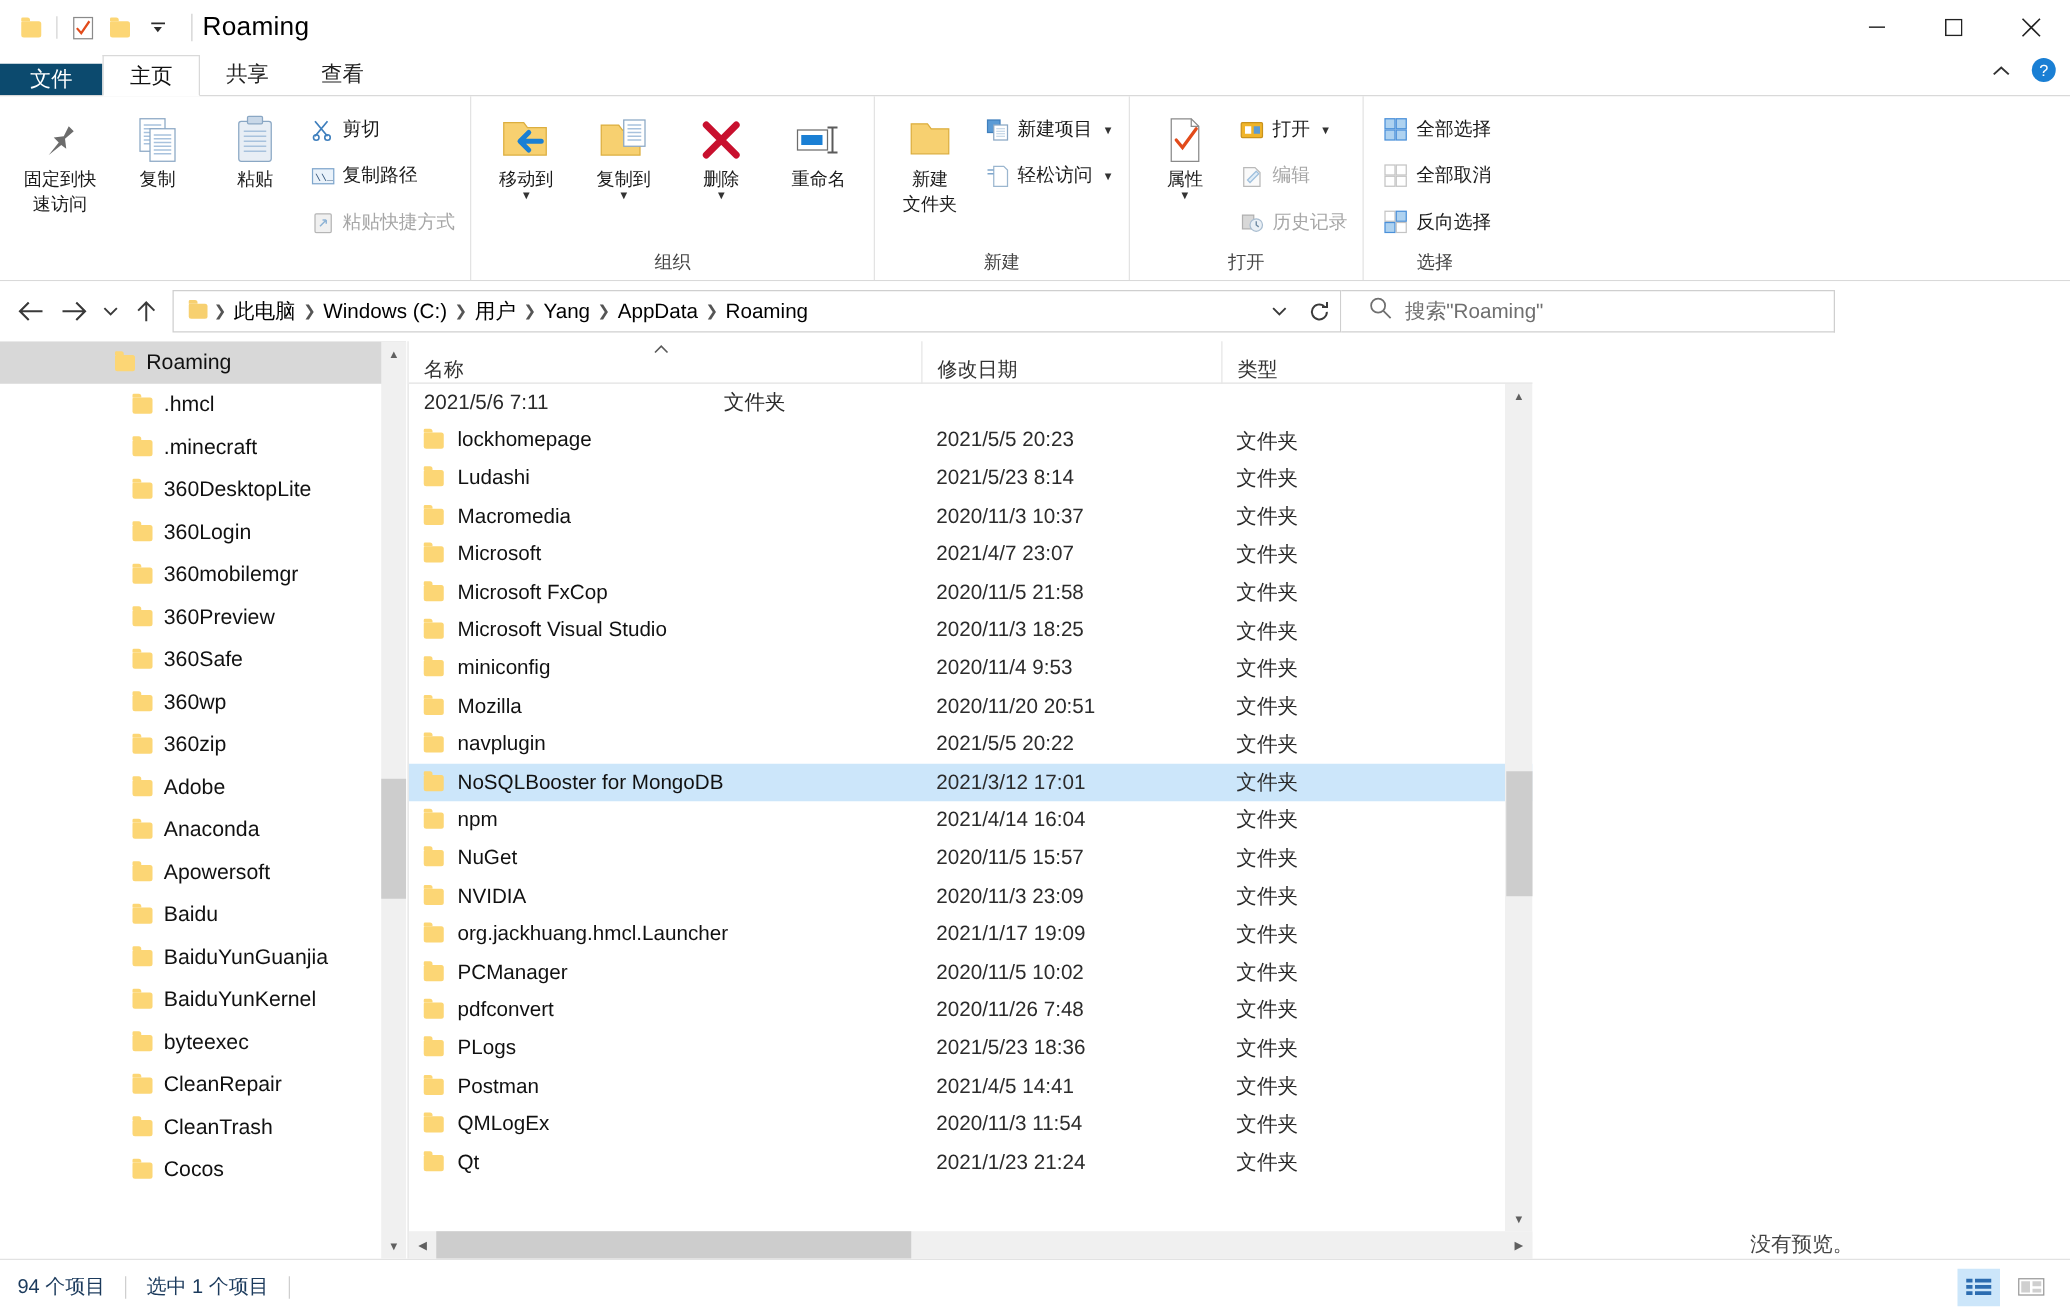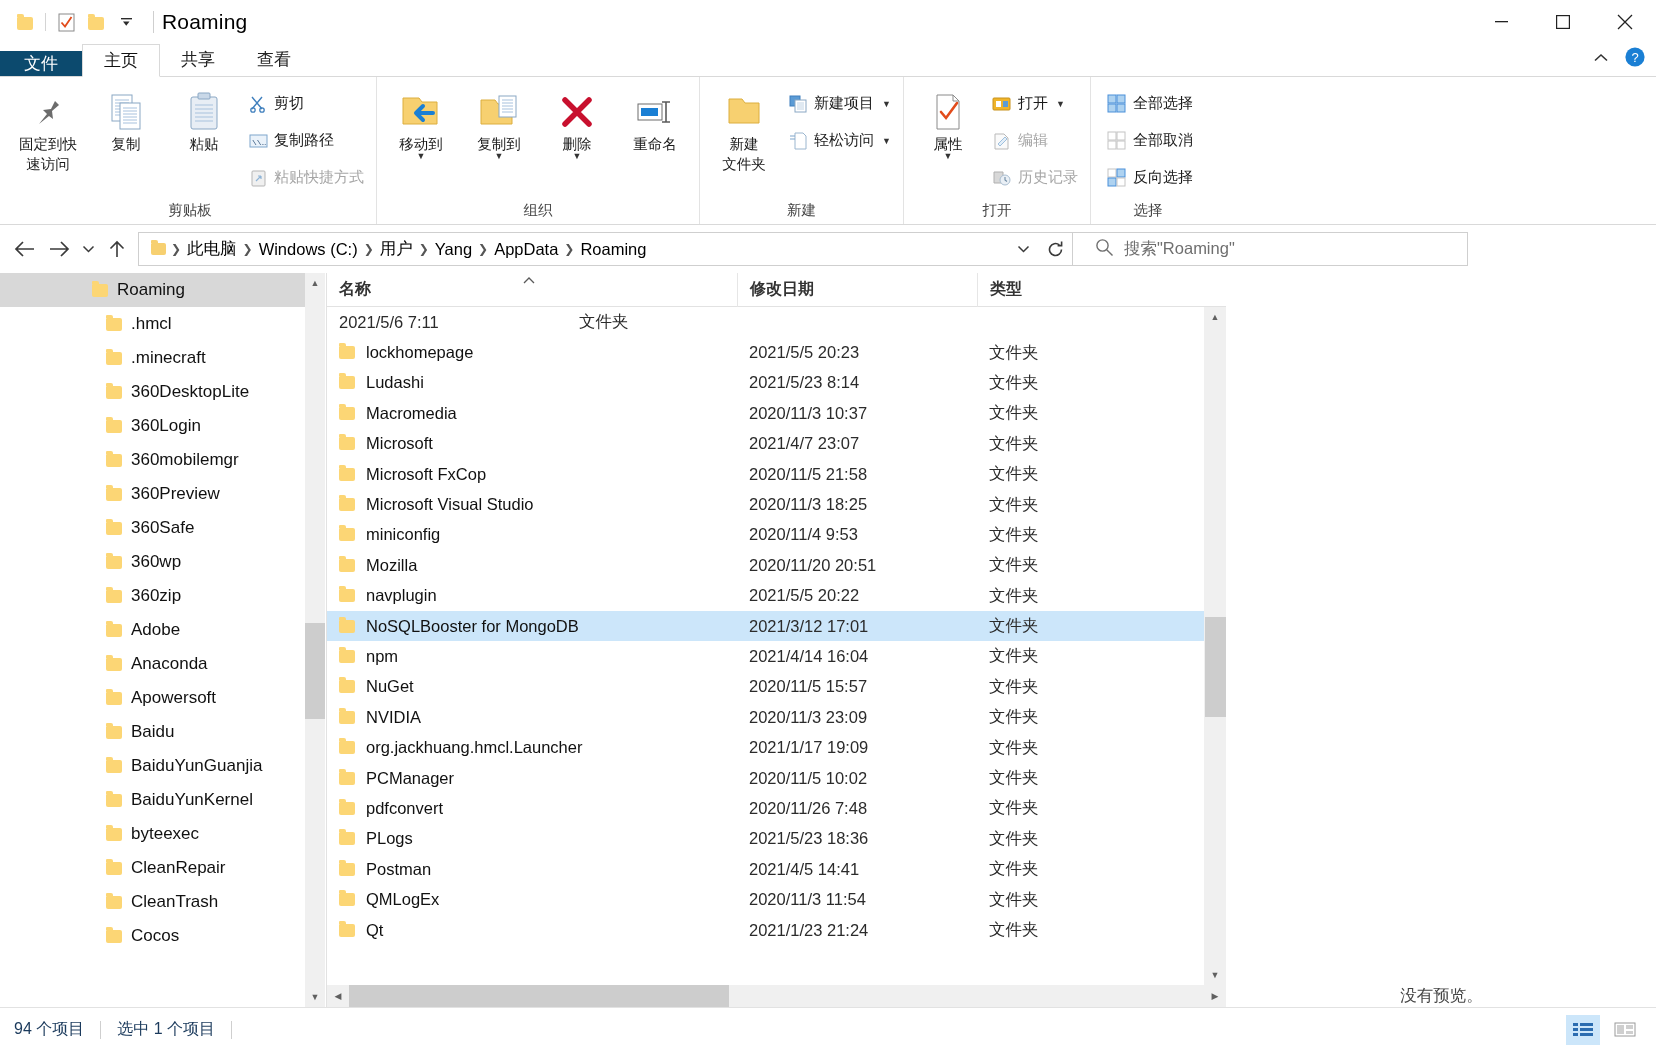--- a/index.html
+++ b/index.html
@@ -131,21 +131,21 @@
   .vs-track { flex:1; width:20px; position:relative; }
   .vs-thumb { position:absolute; left:0; width:20px; background:#cdcdcd; }
 
   
   .filepane { flex:1; display:flex; flex-direction:column; min-width:0; position:relative; background:#fff;
               border-left:1px solid #e2e2e2;}
   .colheader {
     height:34px; display:flex; align-items:center; border-bottom:1px solid #e2e2e2;
     font-size:16px; color:#333; flex:none; background:#fff; position:relative;
   }
-  .ch { height:34px; display:flex; align-items:center; padding-left:12px; position:relative;font-weight:bold; }
+  .ch { height:34px; display:flex; align-items:flex-end; padding-left:12px; position:relative; }
   .ch + .ch { border-left:1px solid #e6e6e6; }
   .ch-name { width:410px; }
   .ch-date { width:240px; }
   .ch-type { width:150px; }
   .sortmark { position:absolute; left:195px; top:2px; font-size:11px; color:#5a5a5a; }
 
   .rows { flex:1; overflow:hidden; position:relative; }
   .row {
     height:30.4px; display:flex; align-items:center; font-size:16.5px; color:#111;
   }
@@ -317,21 +317,20 @@
             <span class="sico">
               <svg width="17" height="18" viewBox="0 0 17 18">
                 <rect x="2" y="2" width="13" height="15" rx="1" fill="#f0f0f0" stroke="#b5b5b5"></rect>
                 <path d="M6 12 L11 7 M11 7 H8 M11 7 V10" stroke="#8fb4d6" stroke-width="1.2" fill="none"></path>
               </svg>
             </span>
             <span>粘贴快捷方式</span>
           </div>
         </div>
       </div>
-      <div class="rgroup-label">剪贴板</div>
     </div>
 
     <div class="rgroup">
       <div class="rgroup-body">
         <div class="bigbtn">
           <div class="ico">
             <svg width="44" height="40" viewBox="0 0 44 40">
               <path d="M4 6 h16 l3 4 h15 v22 h-34 z" fill="#f7d070" stroke="#dcae3f"></path>
               <path d="M34 21 H18 M24 14 L17 21 L24 28" stroke="#1a7fd4" stroke-width="4" fill="none" stroke-linecap="round" stroke-linejoin="round"></path>
             </svg>

